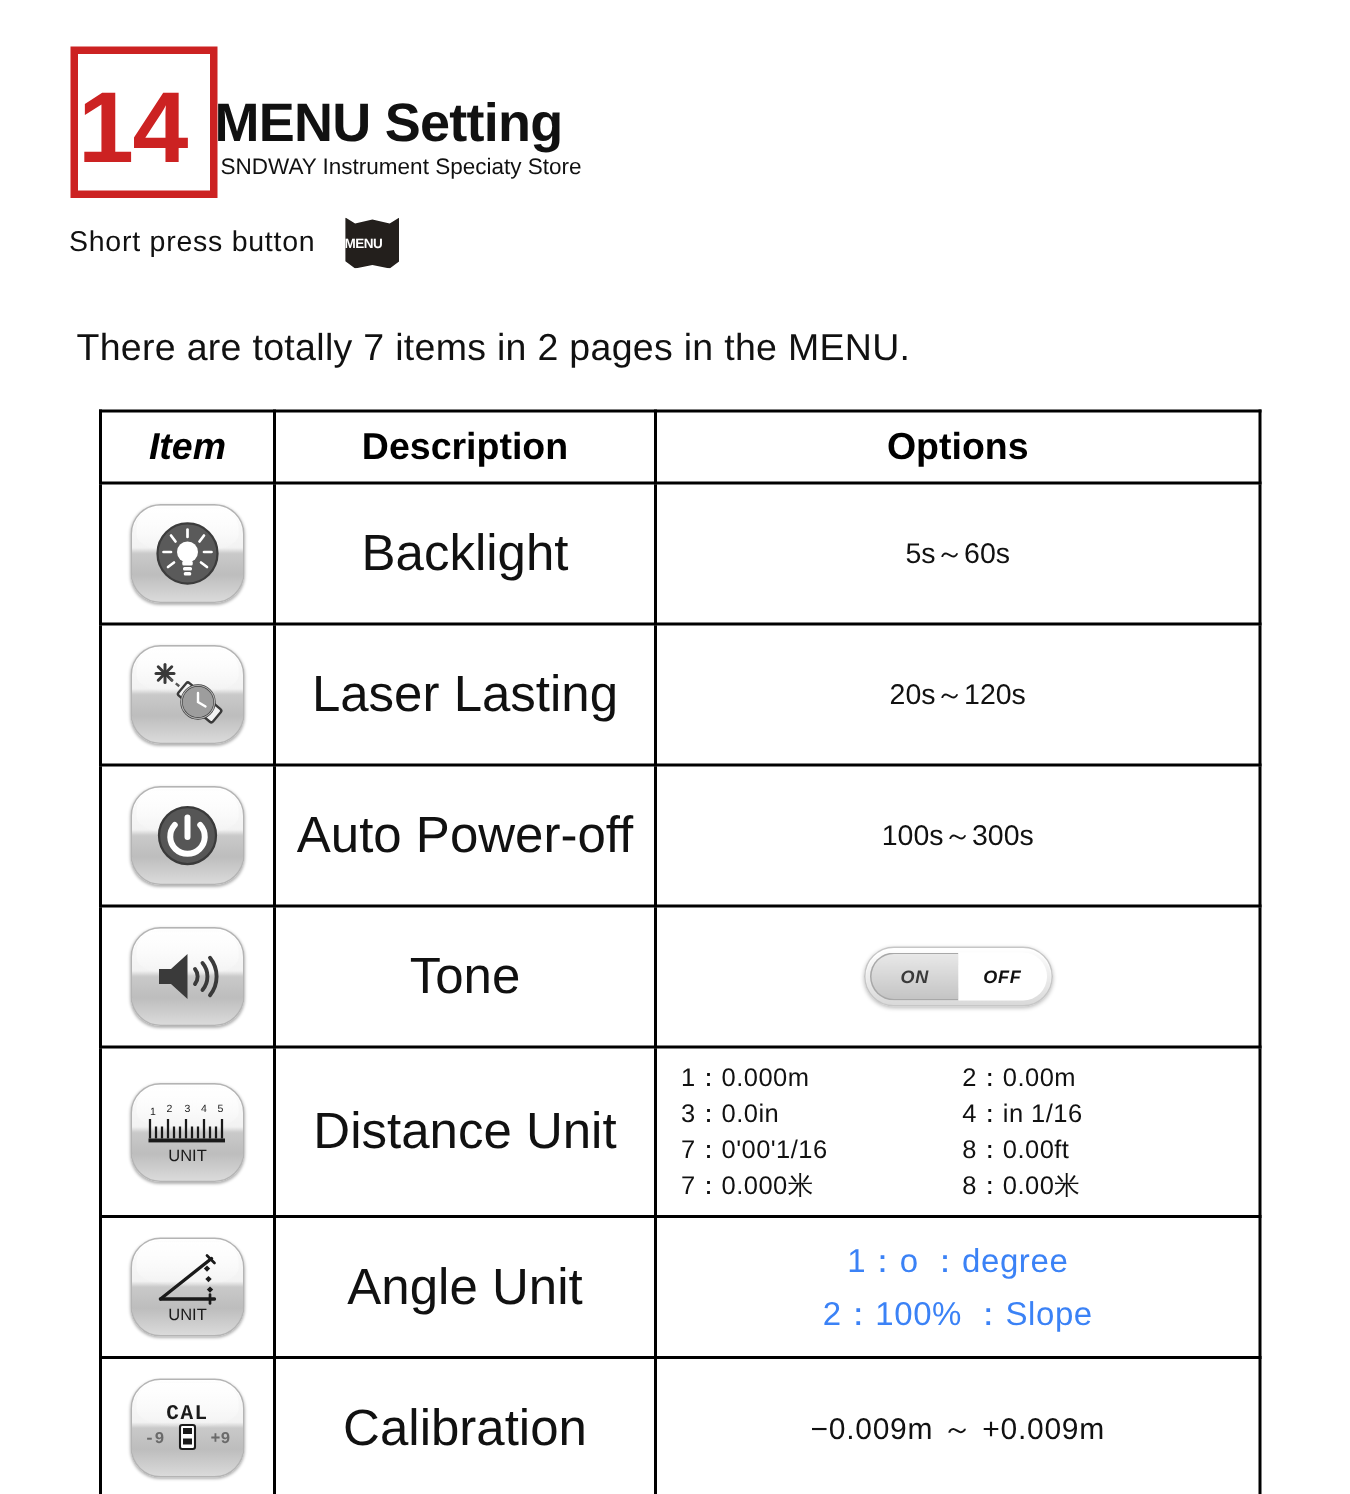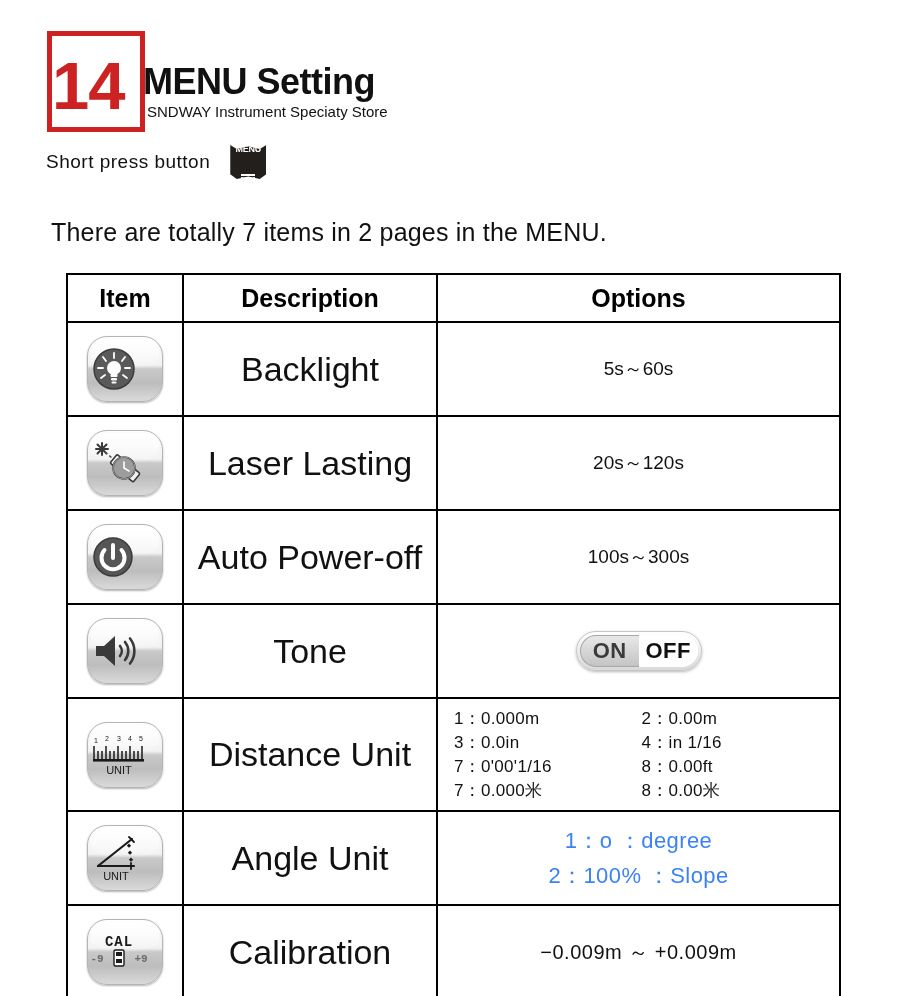--- a/index.html
+++ b/index.html
@@ -74,23 +74,23 @@
   }
   
   .menu-key {
     position: relative;
     width: 36px;
     height: 34px;
     background: #231f1c;
     clip-path: polygon(0% 0%, 18% 12%, 50% 4%, 82% 12%, 100% 0%,
                        100% 86%, 82% 100%, 50% 93%, 18% 100%, 0% 86%);
     display: flex;
-    flex-direction: column;
+    flex-direction: row;
     align-items: center;
-    justify-content: space-between;
+    justify-content: center;
     gap: 12px;
   }
   .menu-key .mk-text {
     font-size: 9px;
     font-weight: bold;
     color: #ffffff;
     letter-spacing: -0.3px;
     line-height: 1;
   }
   .menu-key .mk-bars {
@@ -129,21 +129,21 @@
     text-align: center;
     vertical-align: middle;
     background: #ffffff;
   }
   #menu-table thead th {
     height: 46px;
     font-size: 25px;
     font-weight: bold;
     color: #000000;
   }
-  .col-item   { width: 114px; }
+  .col-item   { width: 114px; font-style: italic; }
   .col-desc   { width: 252px; }
   .col-opts   { width: 401px; }
 
   .cell-icon { height: 92px; }
   .cell-desc {
     font-size: 34px;
     color: #111111;
     font-weight: normal;
   }
   .cell-opts {
@@ -160,21 +160,21 @@
     margin: 0 auto;
     border-radius: 20px;
     background: linear-gradient(to bottom,
                 #fdfdfd 0%, #f2f2f2 44%, #c9c9c9 50%,
                 #bdbdbd 72%, #dadada 100%);
     border: 1px solid #b4b4b4;
     box-shadow: 0 1px 2px rgba(0,0,0,0.30),
                 inset 0 1px 0 rgba(255,255,255,0.95);
     display: flex;
     align-items: center;
-    justify-content: flex-start;
+    justify-content: center;
     overflow: hidden;
   }
   .btn-icon::after {
     content: "";
     position: absolute;
     left: 3px; right: 3px; top: 2px;
     height: 45%;
     border-radius: 13px 13px 40% 40%;
     background: linear-gradient(to bottom, rgba(255,255,255,0.92), rgba(255,255,255,0.05));
     pointer-events: none;
@@ -195,24 +195,25 @@
     align-items: center;
     padding: 3px;
     box-sizing: border-box;
   }
   .onoff .seg {
     flex: 1;
     height: 100%;
     display: flex;
     align-items: center;
     justify-content: center;
-    font-size: 22px;
+    font-size: 12px;
     font-weight: bold;
     letter-spacing: 0.5px;
     color: #3a3a3a;
+    font-style: italic;
   }
   .onoff .seg.on {
     background: linear-gradient(to bottom, #e8e8e8, #c4c4c4);
     border-radius: 17px 0 0 17px;
     border: 1px solid #a8a8a8;
     border-right: none;
     box-sizing: border-box;
   }
   .onoff .seg.off {
     background: #ffffff;

